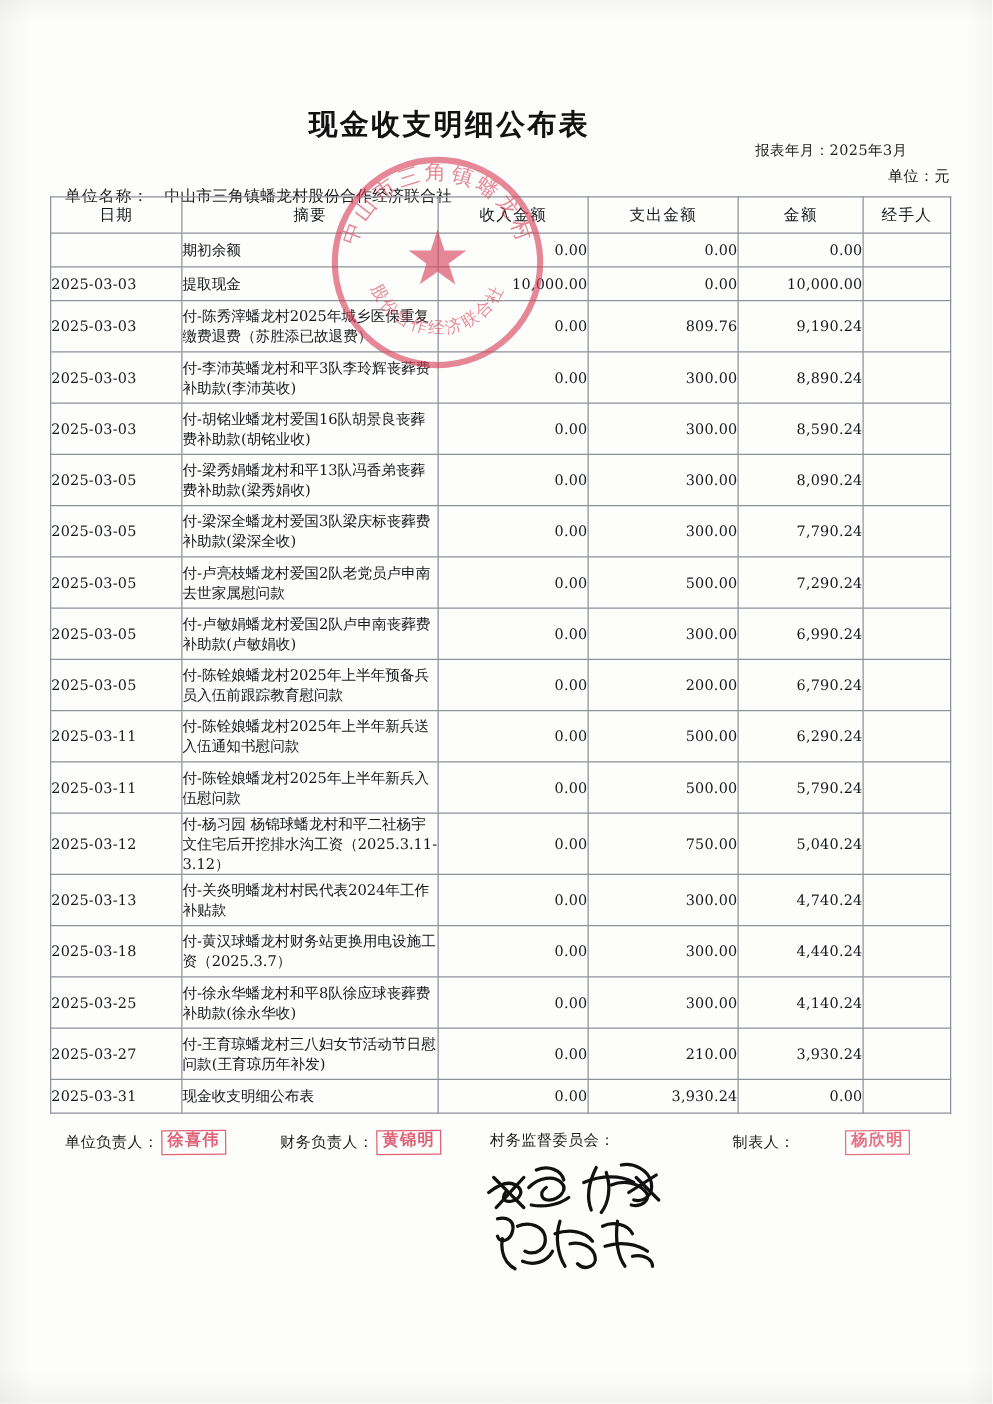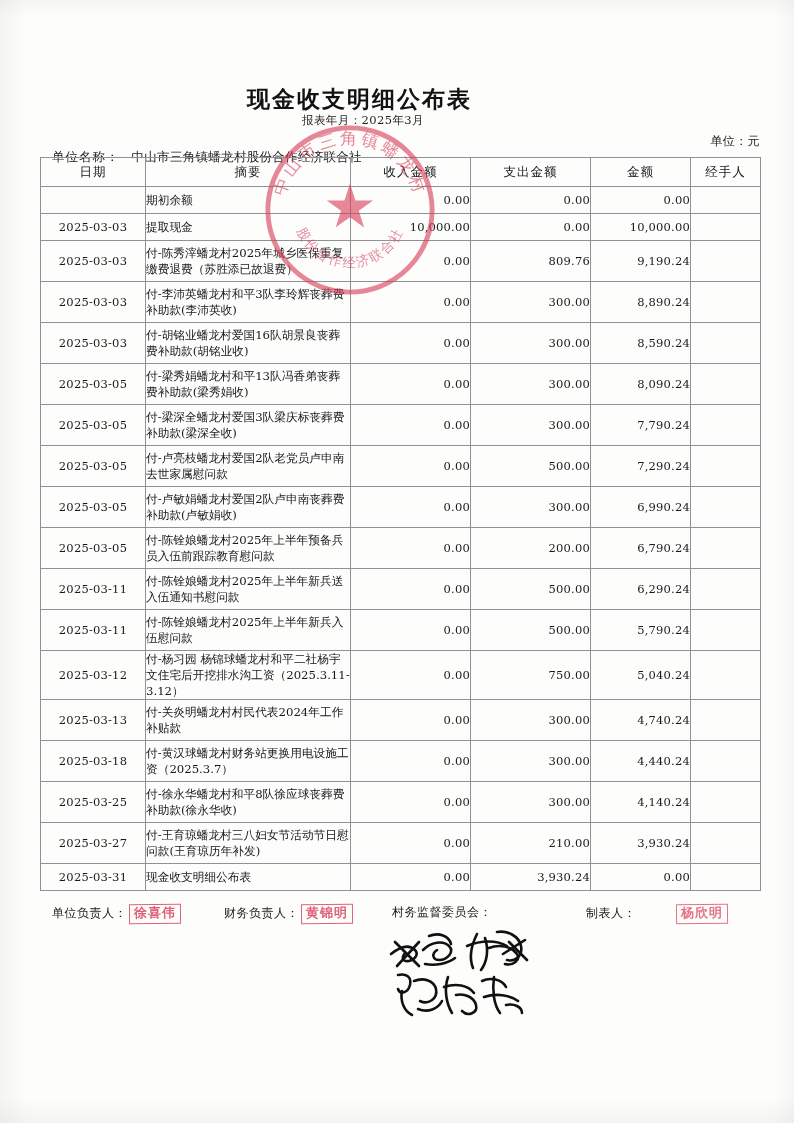--- a/index.html
+++ b/index.html
@@ -49,21 +49,21 @@
     letter-spacing: 2px;
     color: #121212;
     font-family: "DejaVu Serif", "Liberation Serif", serif;
   }
 
   .report-period {
     position: absolute;
     top: 113px;
     left: 0;
     width: 726px;
-    text-align: center;
+    text-align: right;
     font-size: 11.5px;
     color: #1d1d1d;
     letter-spacing: .4px;
   }
 
   .unit-name-row {
     position: absolute;
     top: 133px;
     left: 52px;
     font-size: 12.5px;
@@ -109,21 +109,20 @@
   .c-desc   { width: 205px; }
   .c-in     { width: 120px; }
   .c-out    { width: 120px; }
   .c-bal    { width: 100px; }
   .c-hand   { width: 70px; }
 
   #ledger tbody td { height: 26px; }
   #ledger tbody tr.two-line td { height: 40px; }
 
   td.date {
-    text-align: center;
     font-family: "DejaVu Serif", "Liberation Serif", serif;
     font-size: 11.5px;
     letter-spacing: .2px;
     color: #17191c;
   }
   td.desc {
     text-align: left;
     padding: 1px 3px 1px 5px;
     line-height: 1.38;
     font-size: 11.7px;

